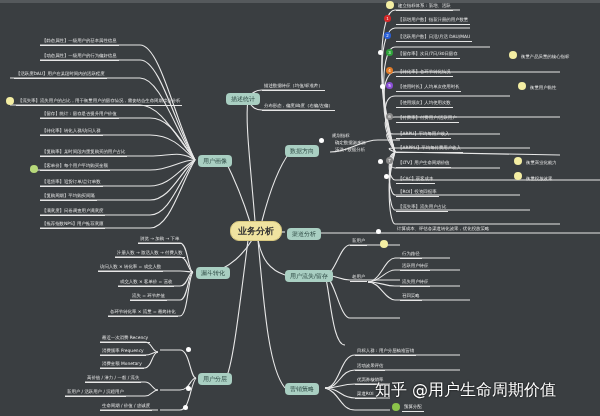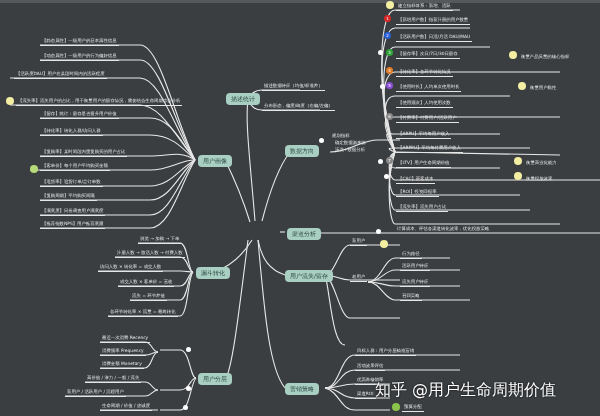--- a/index.html
+++ b/index.html
@@ -95,20 +95,21 @@
       <path d="M196 378 C190 385 190 410 180 410 L160 410"></path>
       <path d="M158 352 C152 352 152 342 145 342 L100 342"></path>
       <path d="M158 352 C152 352 152 355 145 355 L100 355"></path>
       <path d="M158 352 C152 352 152 368 145 368 L100 368"></path>
       <path d="M158 390 C152 390 152 382 145 382 L85 382"></path>
       <path d="M158 390 C152 390 152 396 145 396 L65 396"></path>
       <path d="M158 410 C152 410 152 410 145 410 L100 410"></path>
     </g>
   </svg>
 
+  <div class="root">业务分析</div>
 
   <div class="branch" style="left:226px;top:93px;">描述统计</div>
   <div class="branch" style="left:198px;top:155px;">用户画像</div>
   <div class="branch" style="left:285px;top:145px;">数据方向</div>
   <div class="branch" style="left:287px;top:228px;">渠道分析</div>
   <div class="branch" style="left:285px;top:270px;">用户流失/留存</div>
   <div class="branch" style="left:285px;top:383px;">营销策略</div>
   <div class="branch" style="left:196px;top:267px;">漏斗转化</div>
   <div class="branch" style="left:198px;top:373px;">用户分层</div>
 

